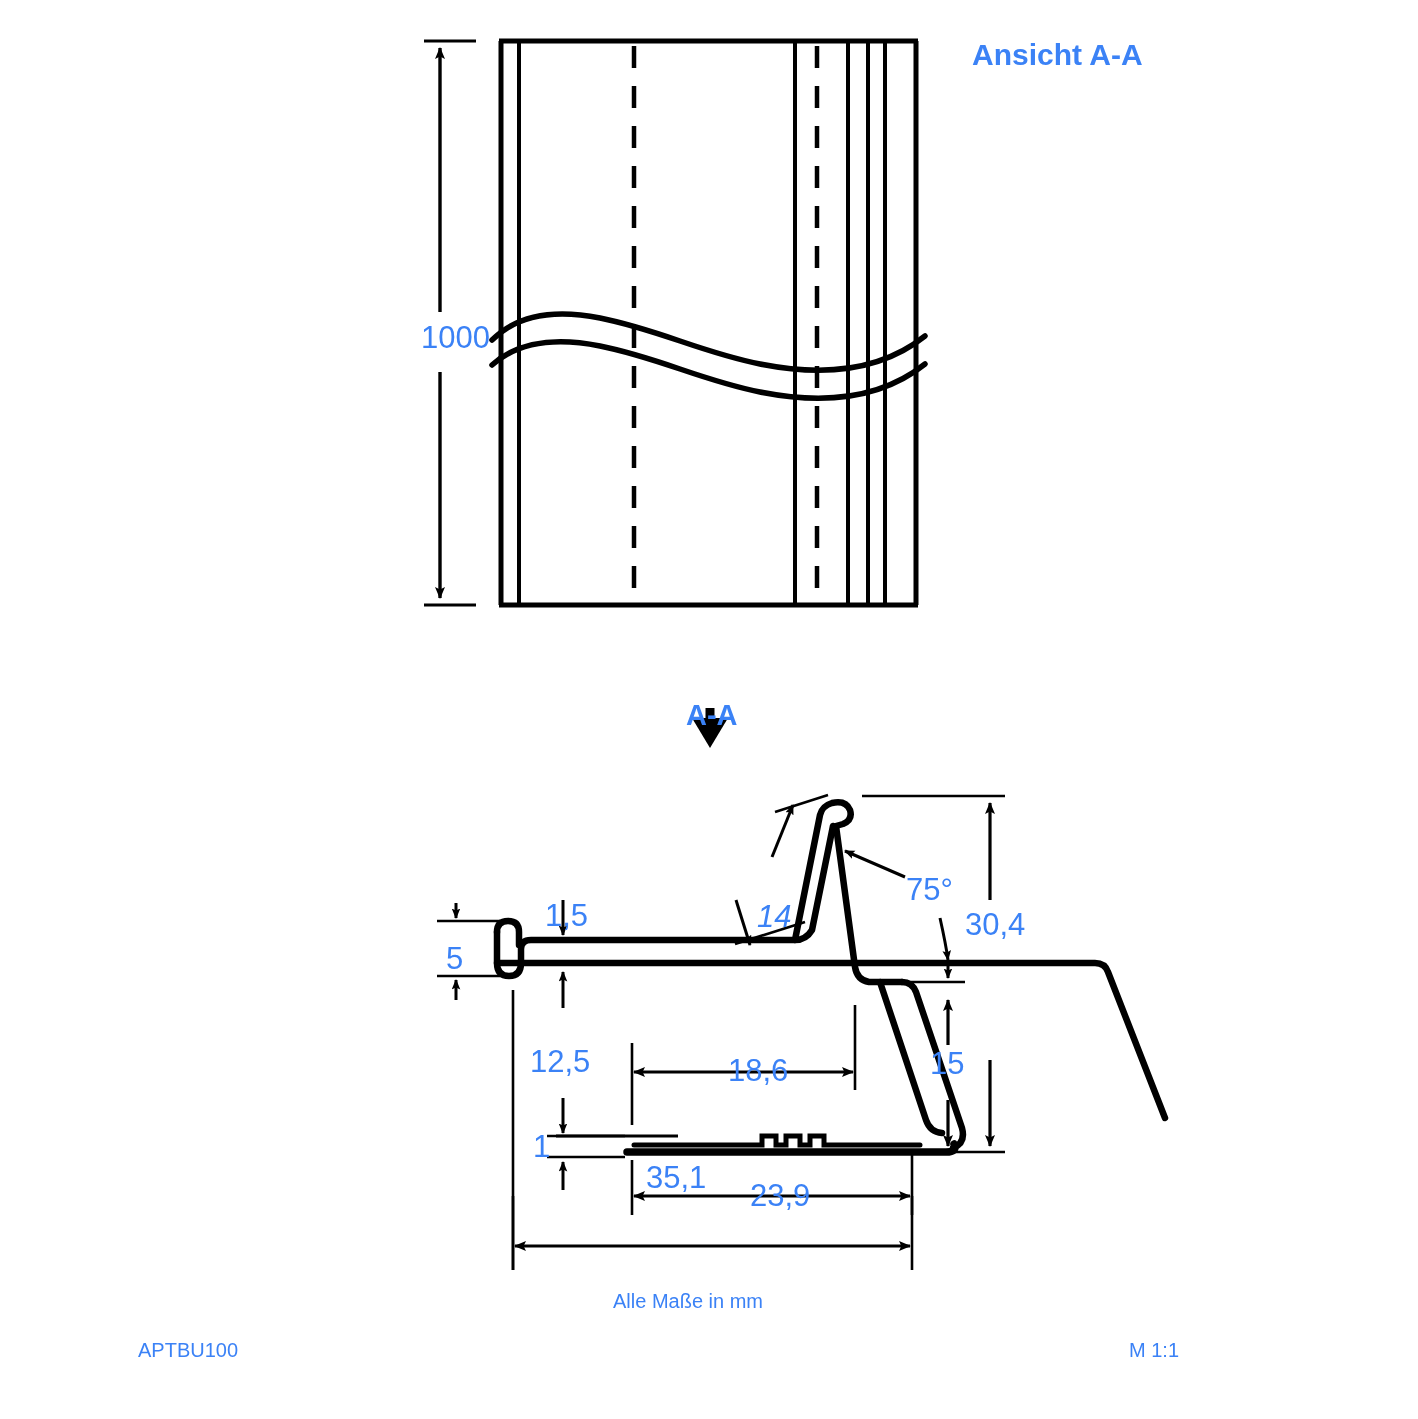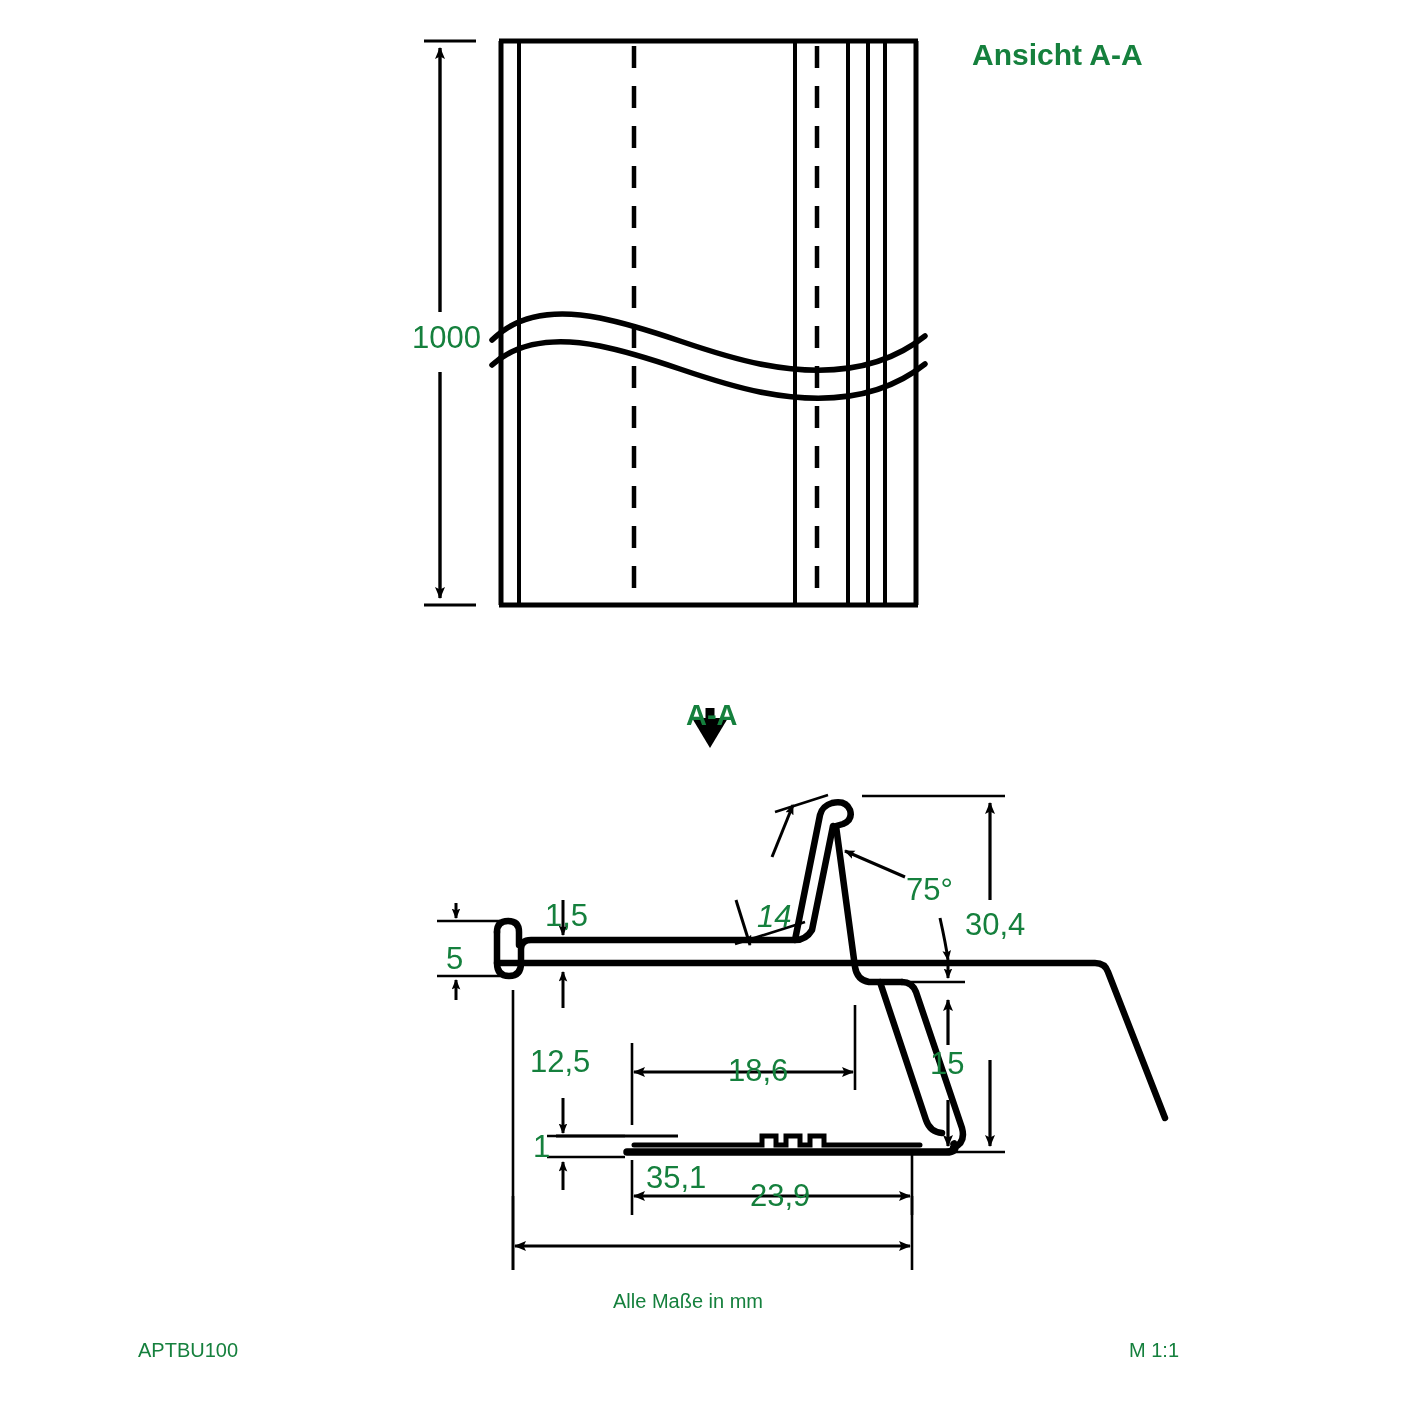--- a/index.html
+++ b/index.html
@@ -24,21 +24,21 @@
   svg.drawing {
     position: absolute;
     left: 0; top: 0;
     width: 1418px;
     height: 1419px;
     display: block;
   }
   .lbl {
     position: absolute;
     font-family: "Liberation Sans", sans-serif;
-    color: #15803d;
+    color: #3b82f6;
     white-space: nowrap;
     line-height: 1;
   }
   .title-aa {
     font-size: 30px;
     font-weight: bold;
     letter-spacing: 0px;
   }
   .sec-aa {
     font-size: 29px;
@@ -266,21 +266,21 @@
 
       <g>
         <path d="M 940,918 Q 946,945 948,960" fill="none" stroke="#000" stroke-width="3" marker-end="url(#arrSmall)"></path>
       </g>
     </g>
 
   </svg>
 
   <div class="lbl title-aa" style="left:972px; top:40px;">Ansicht A-A</div>
 
-  <div class="lbl dim" style="left:412px; top:322px;text-align:right;">1000</div>
+  <div class="lbl dim" style="left:421px; top:322px;text-align:right;">1000</div>
 
   <div class="lbl sec-aa" style="left:686px; top:673px;">A-A</div>
 
   <div class="lbl dim" style="left:446px; top:943px;">5</div>
 
   <div class="lbl dim" style="left:545px; top:900px;">1,5</div>
 
   <div class="lbl dim" style="left:530px; top:1046px;text-align:center;">12,5</div>
 
   <div class="lbl dim" style="left:533px; top:1131px;">1</div>

